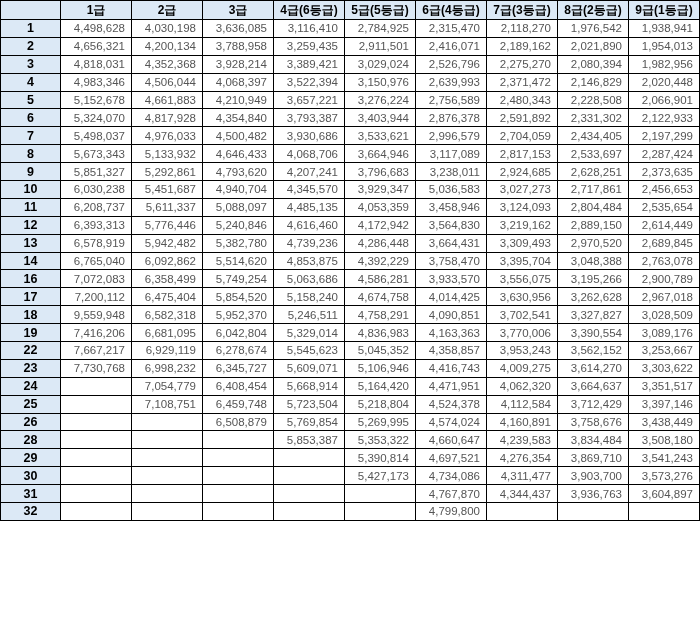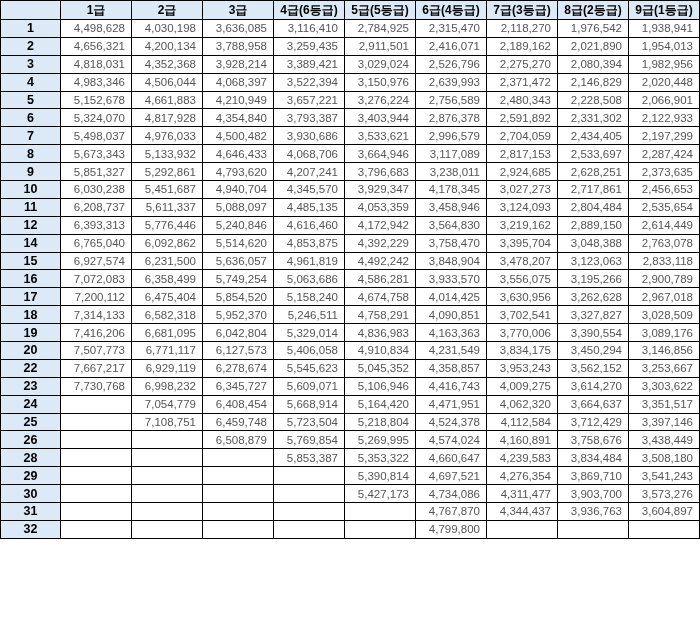--- a/index.html
+++ b/index.html
@@ -184,21 +184,21 @@
         <td>2,628,251</td>
         <td>2,373,635</td>
       </tr>
       <tr>
         <th class="rowhead">10</th>
         <td>6,030,238</td>
         <td>5,451,687</td>
         <td>4,940,704</td>
         <td>4,345,570</td>
         <td>3,929,347</td>
-        <td>4,178,345</td>
+        <td>5,036,583</td>
         <td>3,027,273</td>
         <td>2,717,861</td>
         <td>2,456,653</td>
       </tr>
       <tr>
         <th class="rowhead">11</th>
         <td>6,208,737</td>
         <td>5,611,337</td>
         <td>5,088,097</td>
         <td>4,485,135</td>
@@ -214,44 +214,44 @@
         <td>5,776,446</td>
         <td>5,240,846</td>
         <td>4,616,460</td>
         <td>4,172,942</td>
         <td>3,564,830</td>
         <td>3,219,162</td>
         <td>2,889,150</td>
         <td>2,614,449</td>
       </tr>
       <tr>
+        <th class="rowhead">13</th>
+        <td>6,578,919</td>
+        <td>5,942,482</td>
+        <td>5,382,780</td>
+        <td>4,739,236</td>
+        <td>4,286,448</td>
+        <td>3,664,431</td>
+        <td>3,309,493</td>
+        <td>2,970,520</td>
+        <td>2,689,845</td>
+      </tr>
+      <tr>
         <th class="rowhead">14</th>
         <td>6,765,040</td>
         <td>6,092,862</td>
         <td>5,514,620</td>
         <td>4,853,875</td>
         <td>4,392,229</td>
         <td>3,758,470</td>
         <td>3,395,704</td>
         <td>3,048,388</td>
         <td>2,763,078</td>
       </tr>
       <tr>
-        <th class="rowhead">15</th>
-        <td>6,927,574</td>
-        <td>6,231,500</td>
-        <td>5,636,057</td>
-        <td>4,961,819</td>
-        <td>4,492,242</td>
-        <td>3,848,904</td>
-        <td>3,478,207</td>
-        <td>3,123,063</td>
-        <td>2,833,118</td>
-      </tr>
-      <tr>
         <th class="rowhead">16</th>
         <td>7,072,083</td>
         <td>6,358,499</td>
         <td>5,749,254</td>
         <td>5,063,686</td>
         <td>4,586,281</td>
         <td>3,933,570</td>
         <td>3,556,075</td>
         <td>3,195,266</td>
         <td>2,900,789</td>
@@ -263,21 +263,21 @@
         <td>5,854,520</td>
         <td>5,158,240</td>
         <td>4,674,758</td>
         <td>4,014,425</td>
         <td>3,630,956</td>
         <td>3,262,628</td>
         <td>2,967,018</td>
       </tr>
       <tr>
         <th class="rowhead">18</th>
-        <td>7,314,133</td>
+        <td>9,559,948</td>
         <td>6,582,318</td>
         <td>5,952,370</td>
         <td>5,246,511</td>
         <td>4,758,291</td>
         <td>4,090,851</td>
         <td>3,702,541</td>
         <td>3,327,827</td>
         <td>3,028,509</td>
       </tr>
       <tr>
@@ -286,32 +286,20 @@
         <td>6,681,095</td>
         <td>6,042,804</td>
         <td>5,329,014</td>
         <td>4,836,983</td>
         <td>4,163,363</td>
         <td>3,770,006</td>
         <td>3,390,554</td>
         <td>3,089,176</td>
       </tr>
       <tr>
-        <th class="rowhead">20</th>
-        <td>7,507,773</td>
-        <td>6,771,117</td>
-        <td>6,127,573</td>
-        <td>5,406,058</td>
-        <td>4,910,834</td>
-        <td>4,231,549</td>
-        <td>3,834,175</td>
-        <td>3,450,294</td>
-        <td>3,146,856</td>
-      </tr>
-      <tr>
         <th class="rowhead">22</th>
         <td>7,667,217</td>
         <td>6,929,119</td>
         <td>6,278,674</td>
         <td>5,545,623</td>
         <td>5,045,352</td>
         <td>4,358,857</td>
         <td>3,953,243</td>
         <td>3,562,152</td>
         <td>3,253,667</td>

